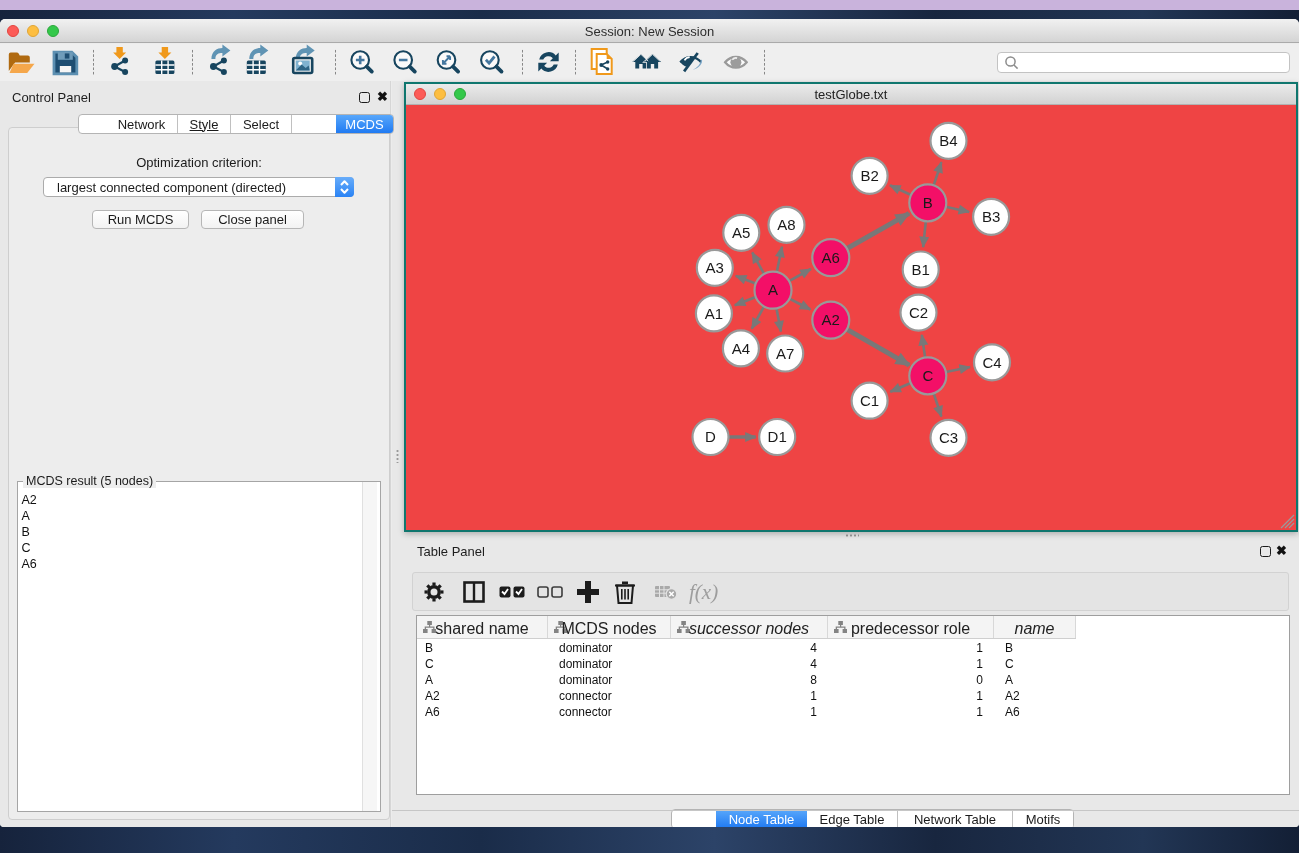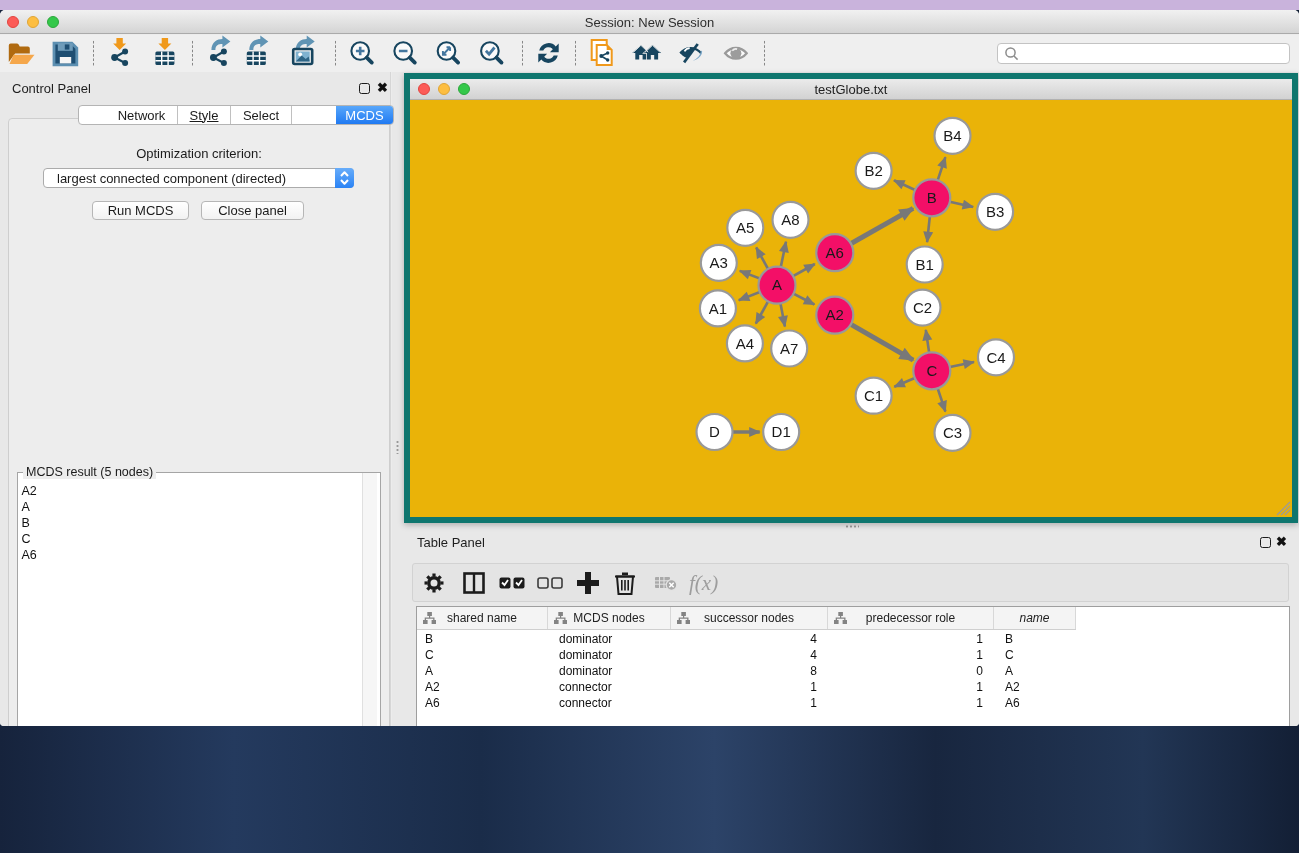--- a/index.html
+++ b/index.html
@@ -1,19 +1,19 @@
 <!DOCTYPE html>
 <html><head>
 <meta charset="utf-8">
 <style>
 * { margin:0; padding:0; box-sizing:border-box; }
 html,body { width:1299px; height:853px; overflow:hidden; }
 body { font-family:"Liberation Sans", sans-serif; position:relative; background:linear-gradient(90deg,#16233c,#243a5e 18%,#1a2c49 37%,#2c4368 55%,#18263f 72%,#223655 88%,#131f35); }
 #desktop-top { position:absolute; left:0; top:0; width:1299px; height:10px; background:#c9b3dc; }
-#appwin { position:absolute; left:0; top:10px; width:1299px; height:716px;
+#appwin { position:absolute; left:0; top:19px; width:1299px; height:808px;
   background:#ececec; border-radius:5px 5px 4px 4px; overflow:hidden; }
 
 #titlebar { position:absolute; left:0; top:0; width:1299px; height:24px;
   background:linear-gradient(#f1f1f1,#d4d4d4); border-bottom:1px solid #aaaaaa;
   border-radius:5px 5px 0 0; }
 #titlebar .title { position:absolute; width:100%; text-align:center; top:5px;
   font-size:13px; color:#2e2e2e; }
 .tl { position:absolute; width:12px; height:12px; border-radius:50%; top:6px; }
 .tl.red { background:#fc5b57; border:1px solid #e2453f; }
 .tl.yellow { background:#fdbe41; border:1px solid #e0a535; }
@@ -54,33 +54,33 @@
   font-size:12.5px; color:#1b1b1b; }
 #mcdslist { position:absolute; left:0px; top:0px; width:362px; height:329px; background:#fff; }
 #mcdslist { padding-top:10px; }
 #mcdslist .item { font-size:12.5px; color:#111; height:16px; line-height:16px; padding-left:3.5px; }
 #mcdslist .sb { position:absolute; right:3px; top:0; width:15px; height:329px;
   background:#f6f6f6; border-left:1px solid #e0e0e0; }
 
 #rightarea { position:absolute; left:392px; top:62px; width:907px; height:754px; background:#e8e8e8; }
 
 #gwin { position:absolute; left:404px; top:63px; width:894px; height:450px;
-  background:#eab308; border:6px solid #0f766e; box-shadow:0 2px 6px rgba(0,0,0,.25); }
+  background:#ef4444; border:2px solid #0f766e; box-shadow:0 2px 6px rgba(0,0,0,.25); }
 #gwintitle { position:absolute; left:0; top:0; width:100%; height:21px;
   background:linear-gradient(#ebebeb,#d2d2d2); border-bottom:1px solid #b1b1b1; }
 #gwintitle .title { position:absolute; width:100%; text-align:center; top:3px; font-size:13px; color:#222222; }
 
 #tablepanel { position:absolute; left:392px; top:520px; width:907px; height:296px; }
 #tablepanel .paneltitle { position:absolute; left:25px; top:5px; font-size:13px; color:#1e1e1e; }
 #tbltoolbar { position:absolute; left:20px; top:33px; width:877px; height:39px;
   background:#e4e4e4; border:1px solid #d2d2d2; border-radius:3px; }
 #tblbox { position:absolute; left:24px; top:76px; width:874px; height:180px;
   background:#fff; border:1px solid #9e9e9e; }
 #tblheader { position:absolute; left:0; top:0; height:23px; background:#f4f4f4;
-  border-bottom:1px solid #cfcfcf; font-size:12px; color:#222; }
+  border-bottom:1px solid #cfcfcf; font-size:16px; color:#222; }
 .hcell { position:absolute; top:0; height:22px; border-right:1px solid #d8d8d8; }
 .hcell .lab { position:absolute; width:100%; text-align:center; top:4px; }
 .trow { position:absolute; font-size:12px; color:#111; height:16px; line-height:16px; width:100%; }
 .trow span { position:absolute; }
 
 #southline { position:absolute; left:392px; top:791px; width:907px; height:1px; background:#c6c6c6; }
 
 #statusbar { position:absolute; left:0; top:816px; width:1299px; height:34px;
   background:#ececec; border-top:1px solid #c9c9c9; }
 #listbtn { position:absolute; left:9px; top:8px; width:28px; height:19px;
@@ -474,21 +474,21 @@
             <svg width="13" height="12" viewBox="0 0 13 12" style="position:absolute;left:6px;top:5px;">
               <g fill="#838383">
                 <rect x="4.3" y="0" width="4.6" height="4"></rect>
                 <rect x="0" y="8" width="4.6" height="4"></rect>
                 <rect x="8.6" y="8" width="4.6" height="4"></rect>
                 <path d="M6,4 L7.2,4 L7.2,5.6 L11.5,5.6 L11.5,8 L10.2,8 L10.2,6.8 L3,6.8 L3,8 L1.7,8 L1.7,5.6 L6,5.6 z"></path>
               </g>
             </svg>
             <div class="lab">MCDS nodes</div>
           </div>
-          <div class="hcell" style="left:254px;width:157px;">
+          <div class="hcell" style="left:254px;width:157px;font-style:italic;">
             <svg width="13" height="12" viewBox="0 0 13 12" style="position:absolute;left:6px;top:5px;">
               <g fill="#838383">
                 <rect x="4.3" y="0" width="4.6" height="4"></rect>
                 <rect x="0" y="8" width="4.6" height="4"></rect>
                 <rect x="8.6" y="8" width="4.6" height="4"></rect>
                 <path d="M6,4 L7.2,4 L7.2,5.6 L11.5,5.6 L11.5,8 L10.2,8 L10.2,6.8 L3,6.8 L3,8 L1.7,8 L1.7,5.6 L6,5.6 z"></path>
               </g>
             </svg>
             <div class="lab">successor nodes</div>
           </div>
@@ -536,20 +536,26 @@
 <span style="left:588px;">A2</span>
 </div>
         <div class="trow" style="top:88px;">
 <span style="left:8px;">A6</span>
 <span style="left:142px;">connector</span>
 <span style="left:330px;width:70px;text-align:right;">1</span>
 <span style="left:496px;width:70px;text-align:right;">1</span>
 <span style="left:588px;">A6</span>
 </div>
       </div>
+    <div class="seg" style="left:279px; top:270px;">
+      <div class="s on" style="width:91px;">Node Table</div>
+      <div class="s" style="width:91px;">Edge Table</div>
+      <div class="s" style="width:115px;">Network Table</div>
+      <div class="s" style="width:60px;">Motifs</div>
+    </div>
   </div>
   <div id="southline"></div>
   <div id="statusbar">
     <div id="listbtn">
         <svg width="26" height="17" viewBox="0 0 26 17" style="position:absolute;left:1px;top:1px;">
 <g fill="#1c1c1c">
 <circle cx="4.5" cy="3.5" r="1.8"></circle>
             <circle cx="4.5" cy="8.5" r="1.8"></circle>
             <circle cx="4.5" cy="13.5" r="1.8"></circle>
 <rect x="8" y="2.2" width="14" height="2.6"></rect>

